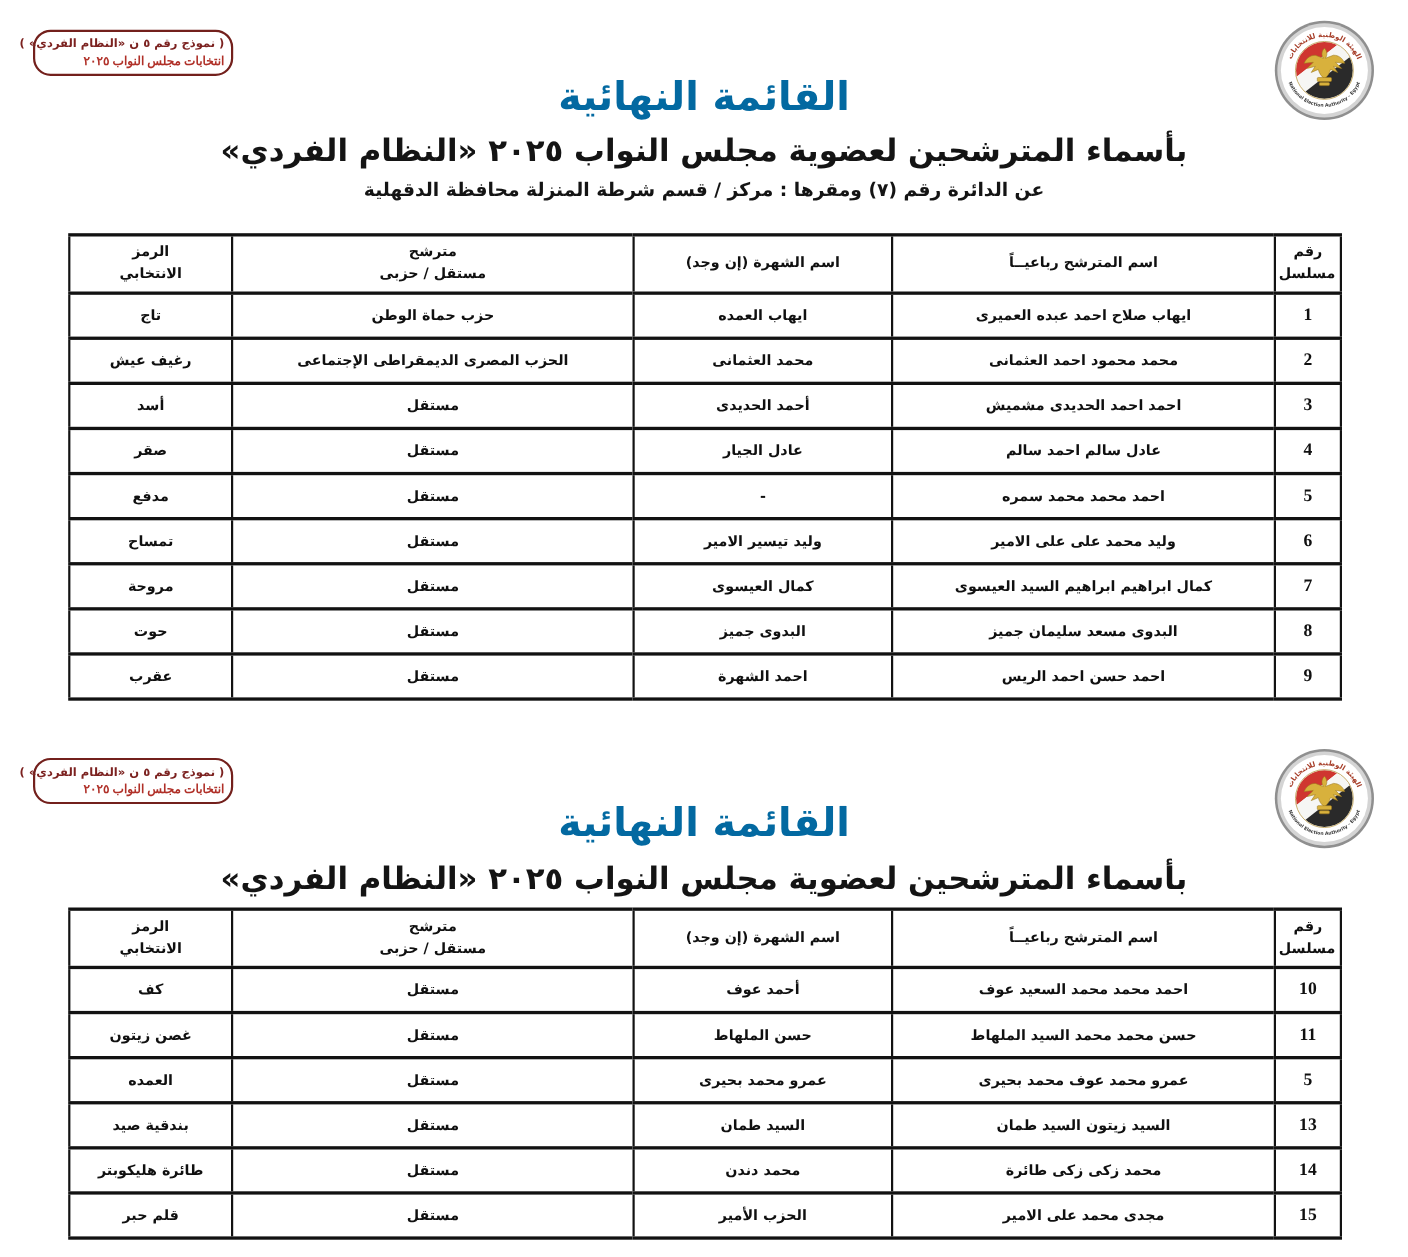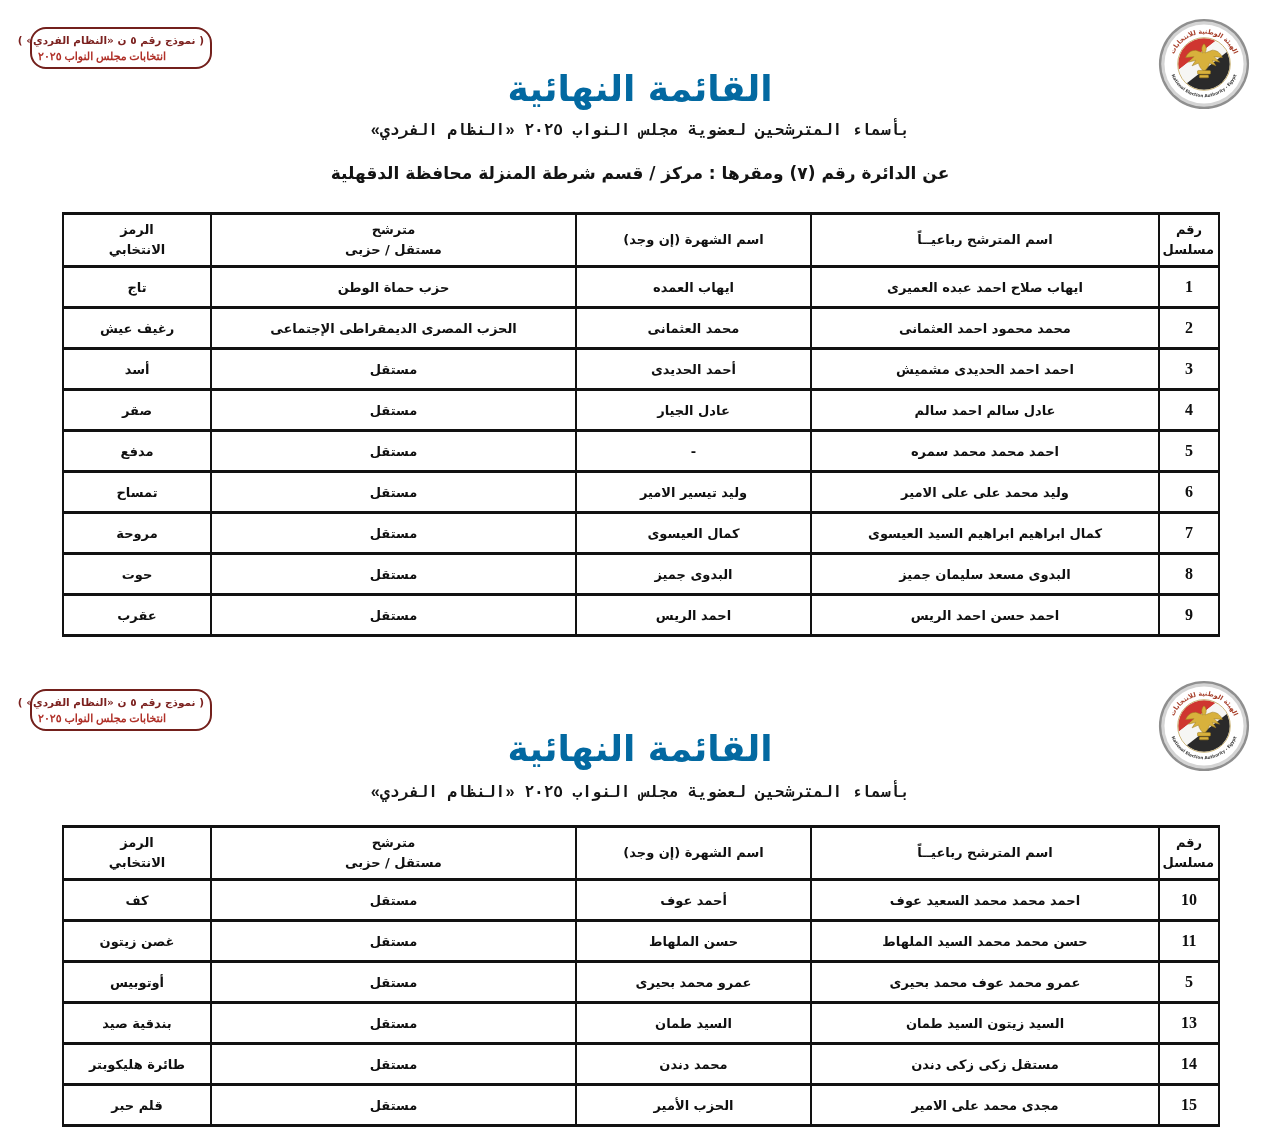--- a/index.html
+++ b/index.html
@@ -7,41 +7,41 @@
     width:1280px; height:1143px; background:#ffffff; position:relative;
     font-family:"DejaVu Sans", sans-serif; overflow:hidden;
   }
   .section { position:absolute; left:0; width:1280px; }
   #sec1 { top:0; height:680px; }
   #sec2 { top:680px; height:463px; }
 
   .stamp {
     position:absolute; left:30px; width:182px; box-sizing:border-box;
     border:2px solid #73201c; border-radius:16px; padding:4px 6px 3px;
-    text-align:left; direction:rtl; background:#fff;
+    text-align:right; direction:rtl; background:#fff;
   }
   #sec1 .stamp { top:27px; }
   #sec2 .stamp { top:9px; }
   .stamp .l1 { color:#7c2220; font-size:10.5px; font-weight:bold; line-height:1.5; white-space:nowrap; }
   .stamp .l2 { color:#b03028; font-size:11px; font-weight:bold; line-height:1.4; letter-spacing:1px; white-space:nowrap;font-family:Liberation Serif, serif; }
 
   .logo { position:absolute; right:30px; width:92px; height:92px; }
   #sec1 .logo { top:18px; }
   #sec2 .logo { top:0px; }
 
   .title {
     position:absolute; width:100%; text-align:center; direction:rtl;
     color:#0369a1; font-size:36px; font-weight:bold;
   }
   #sec1 .title { top:68px; }
   #sec2 .title { top:48px; }
 
   .subtitle {
     position:absolute; width:100%; text-align:center; direction:rtl;
-    color:#141414; font-size:16px; font-weight:bold;font-family:Liberation Mono, monospace;
+    color:#141414; font-size:28px; font-weight:bold;
   }
   #sec1 .subtitle { top:120px; }
   #sec2 .subtitle { top:102px; }
 
   .district {
     position:absolute; top:163px; width:100%; text-align:center; direction:rtl;
     color:#141414; font-size:17px; font-weight:bold;
   }
 
   .tbl-wrap { position:absolute; left:62px; width:1156px; }
@@ -192,21 +192,21 @@
           <tr>
     <td class="c-serial">8</td>
     <td class="c-name">البدوى مسعد سليمان جميز</td>
     <td class="c-known">البدوى جميز</td>
     <td class="c-aff">مستقل</td>
     <td class="c-symbol">حوت</td>
   </tr>
           <tr>
     <td class="c-serial">9</td>
     <td class="c-name">احمد حسن احمد الريس</td>
-    <td class="c-known">احمد الريس</td>
+    <td class="c-known">احمد الشهرة</td>
     <td class="c-aff">مستقل</td>
     <td class="c-symbol">عقرب</td>
   </tr>
         </tbody>
     </table>
   </div>
 </div>
 
 <div class="section" id="sec2">
 
@@ -292,32 +292,32 @@
     <td class="c-name">حسن محمد محمد السيد الملهاط</td>
     <td class="c-known">حسن الملهاط</td>
     <td class="c-aff">مستقل</td>
     <td class="c-symbol">غصن زيتون</td>
   </tr>
           <tr>
     <td class="c-serial">5</td>
     <td class="c-name">عمرو محمد عوف محمد بحيرى</td>
     <td class="c-known">عمرو محمد بحيرى</td>
     <td class="c-aff">مستقل</td>
-    <td class="c-symbol">أوتوبيس</td>
+    <td class="c-symbol">العمده</td>
   </tr>
           <tr>
     <td class="c-serial">13</td>
     <td class="c-name">السيد زيتون السيد طمان</td>
     <td class="c-known">السيد طمان</td>
     <td class="c-aff">مستقل</td>
     <td class="c-symbol">بندقية صيد</td>
   </tr>
           <tr>
     <td class="c-serial">14</td>
-    <td class="c-name">مستقل زكى زكى دندن</td>
+    <td class="c-name">محمد زكى زكى طائرة</td>
     <td class="c-known">محمد دندن</td>
     <td class="c-aff">مستقل</td>
     <td class="c-symbol">طائرة هليكوبتر</td>
   </tr>
           <tr>
     <td class="c-serial">15</td>
     <td class="c-name">مجدى محمد على الامير</td>
     <td class="c-known">الحزب الأمير</td>
     <td class="c-aff">مستقل</td>
     <td class="c-symbol">قلم حبر</td>

